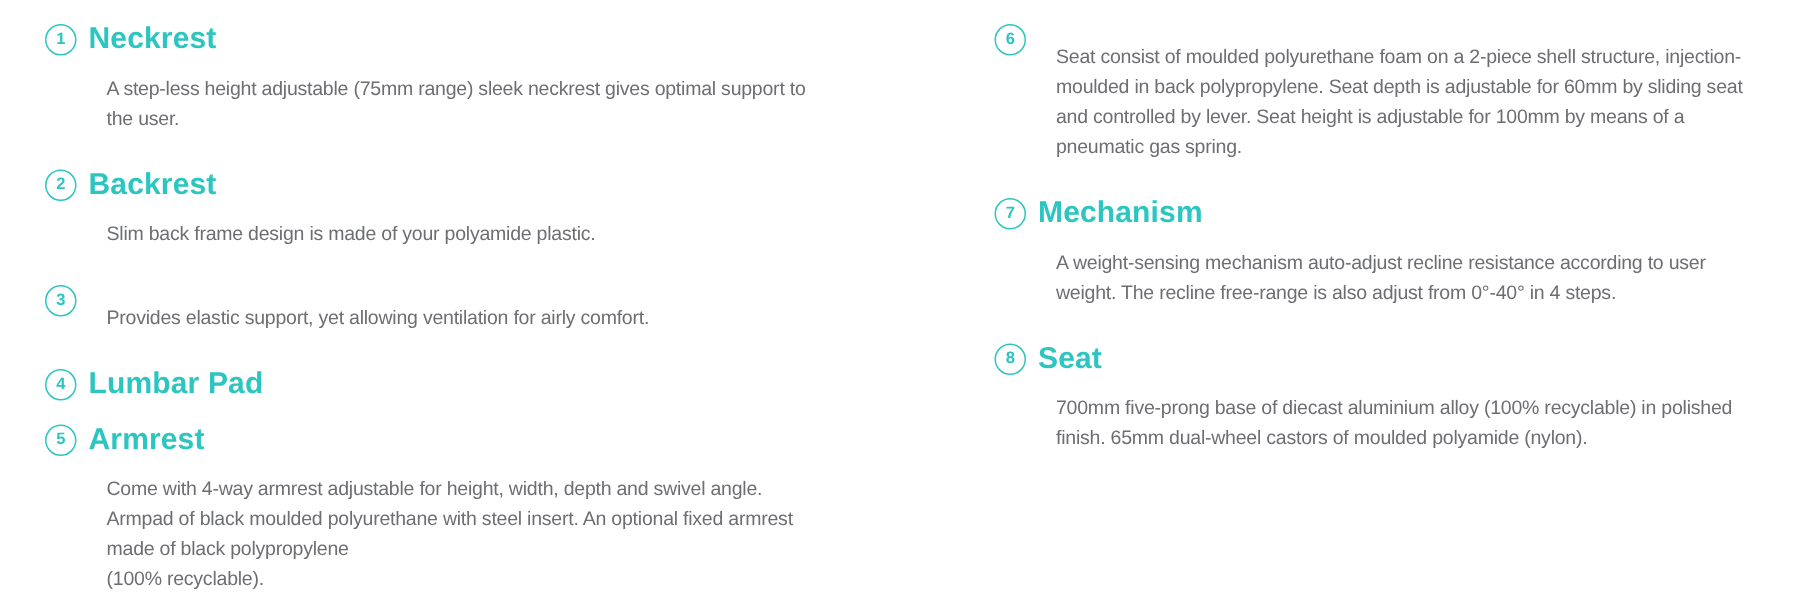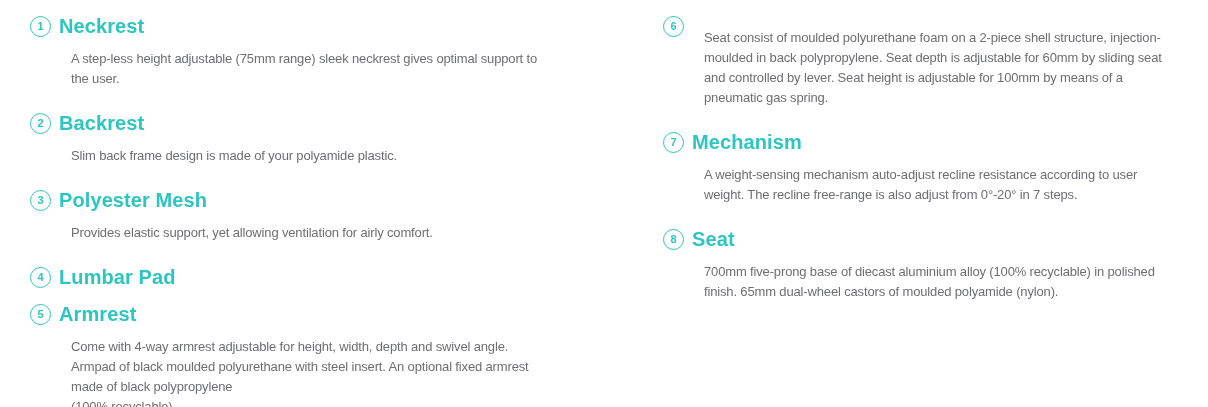--- a/index.html
+++ b/index.html
@@ -83,21 +83,20 @@
         <h3 class="title">Backrest</h3>
         <p class="body">Slim back frame design is made of your polyamide plastic.</p>
       </div>
     </div>
 
     <div class="item">
       <div class="badge">
           <span>3</span>
         </div>
       <div class="content">
-        <h3 class="title">Polyester Mesh</h3>
         <p class="body">Provides elastic support, yet allowing ventilation for airly comfort.</p>
       </div>
     </div>
 
     <div class="item">
       <div class="badge">
           <span>4</span>
         </div>
       <div class="content">
         <h3 class="title">Lumbar Pad</h3>
@@ -133,21 +132,21 @@
       </div>
     </div>
 
     <div class="item">
       <div class="badge">
           <span>7</span>
         </div>
       <div class="content">
         <h3 class="title">Mechanism</h3>
         <p class="body">A weight-sensing mechanism auto-adjust recline resistance according to user
-weight. The recline free-range is also adjust from 0°-20° in 7 steps.</p>
+weight. The recline free-range is also adjust from 0°-40° in 4 steps.</p>
       </div>
     </div>
 
     <div class="item">
       <div class="badge">
           <span>8</span>
         </div>
       <div class="content">
         <h3 class="title">Seat</h3>
         <p class="body">700mm five-prong base of diecast aluminium alloy (100% recyclable) in polished

